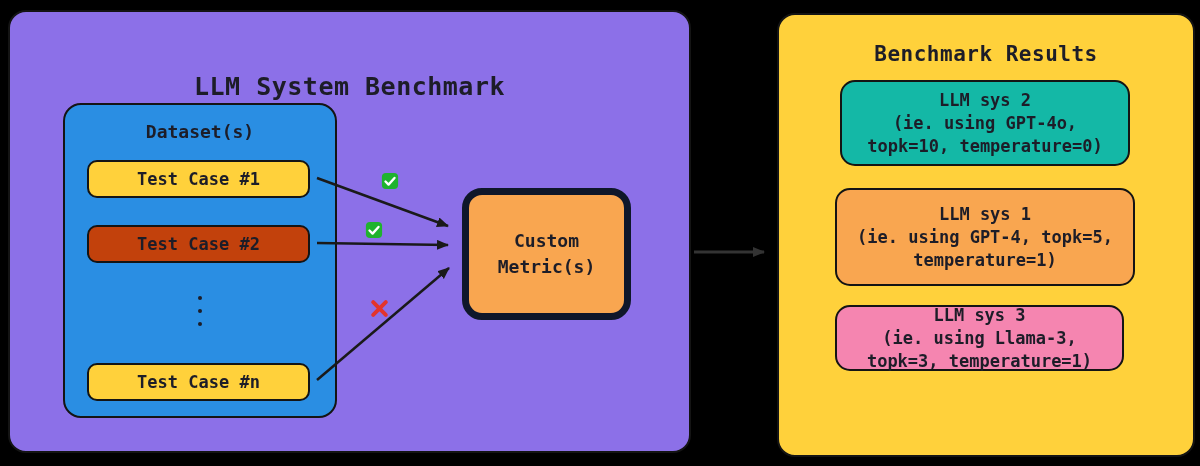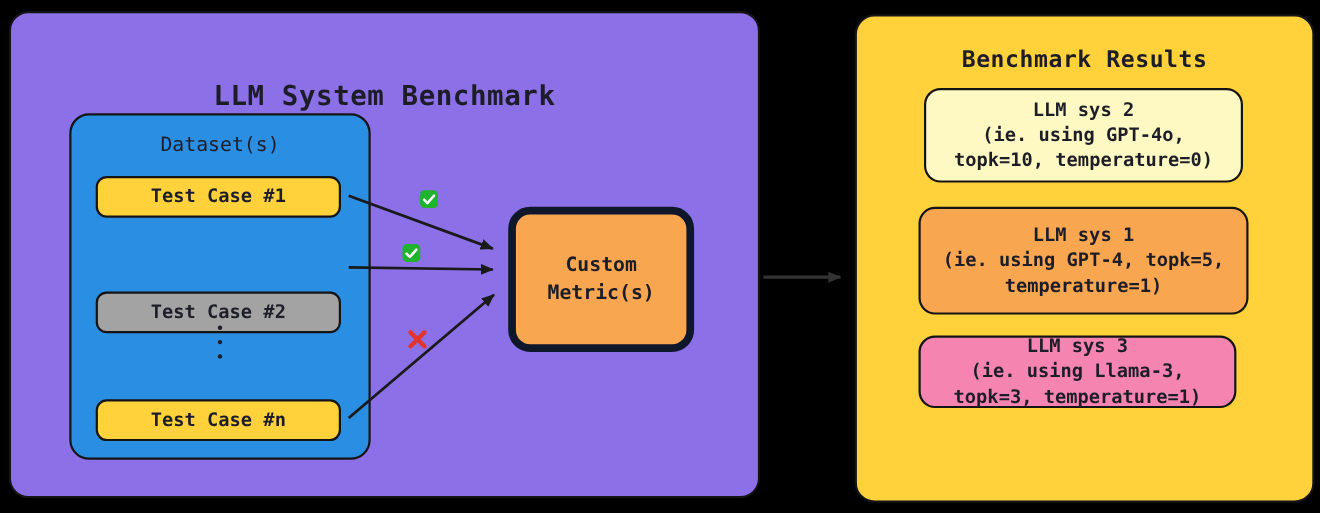--- a/index.html
+++ b/index.html
@@ -11,21 +11,21 @@
   .panel{position:absolute;box-sizing:border-box;border:2px solid #141414;border-radius:18px;}
   .panel-left{left:8px;top:10px;width:683px;height:443px;}
   .panel-right{left:777px;top:13px;width:418px;height:444px;}
   .panel-title{position:absolute;left:0;right:0;text-align:center;font-weight:bold;letter-spacing:.5px;}
   .panel-left .panel-title{top:28px;font-size:25px;margin-top:32px;}
   .panel-right .panel-title{top:27px;font-size:21px;}
   .dataset-box{
     position:absolute;left:53px;top:91px;width:274px;height:315px;box-sizing:border-box;
     border:2px solid #141414;border-radius:18px;
   }
-  .dataset-title{position:absolute;top:16px;left:0;right:0;text-align:center;font-size:18px;font-weight:normal;}
+  .dataset-title{position:absolute;top:16px;left:0;right:0;text-align:center;font-size:18px;font-weight:bold;}
   .test-case{
     position:absolute;left:22px;width:223px;height:38px;box-sizing:border-box;
     border:2px solid #141414;border-radius:10px;
     display:flex;align-items:center;justify-content:center;
     font-size:17px;font-weight:bold;
   }
   .tc1{top:55px;} .tc2{top:120px;} .tcn{top:258px;}
   .v-ellipsis{position:absolute;left:50%;top:191px;transform:translateX(-50%);
     display:flex;flex-direction:column;gap:9px;}
   .v-ellipsis .dot{width:4px;height:4px;border-radius:50%;background:#1d1d28;}
@@ -57,21 +57,21 @@
 
   <div class="panel panel-left" style="background-color: rgb(140, 112, 232);">
     <div class="panel-title">LLM System Benchmark</div>
 
     <div class="dataset-box" style="background-color: rgb(42, 142, 227);">
       <div class="dataset-title">Dataset(s)</div>
 
       <div class="test-case tc1" style="background-color: rgb(255, 209, 59);">
         <span>Test Case #1</span>
       </div>
-      <div class="test-case tc2" style="background-color: #a3a3a3; margin-top: 40px;">
+      <div class="test-case tc2" style="background-color: #c2410c;">
         <span>Test Case #2</span>
       </div>
 
       <div class="v-ellipsis">
         <div class="dot"></div>
         <div class="dot"></div>
         <div class="dot"></div>
       </div>
 
       <div class="test-case tcn" style="background-color: rgb(255, 209, 59);">
@@ -81,21 +81,21 @@
 
     <div class="metric-box" style="background-color: rgb(249, 166, 80);">
       <span>Custom</span>
       <span>Metric(s)</span>
     </div>
   </div>
 
   <div class="panel panel-right" style="background-color: rgb(255, 209, 59);">
     <div class="panel-title">Benchmark Results</div>
 
-    <div class="result-box res1" style="background-color: #fef9c3;">
+    <div class="result-box res1" style="background-color: #14b8a6;">
       <span>LLM sys 2</span>
       <span>(ie. using GPT-4o,</span>
       <span>topk=10, temperature=0)</span>
     </div>
 
     <div class="result-box res2" style="background-color: rgb(249, 166, 80);">
       <span>LLM sys 1</span>
       <span>(ie. using GPT-4, topk=5,</span>
       <span>temperature=1)</span>
     </div>

